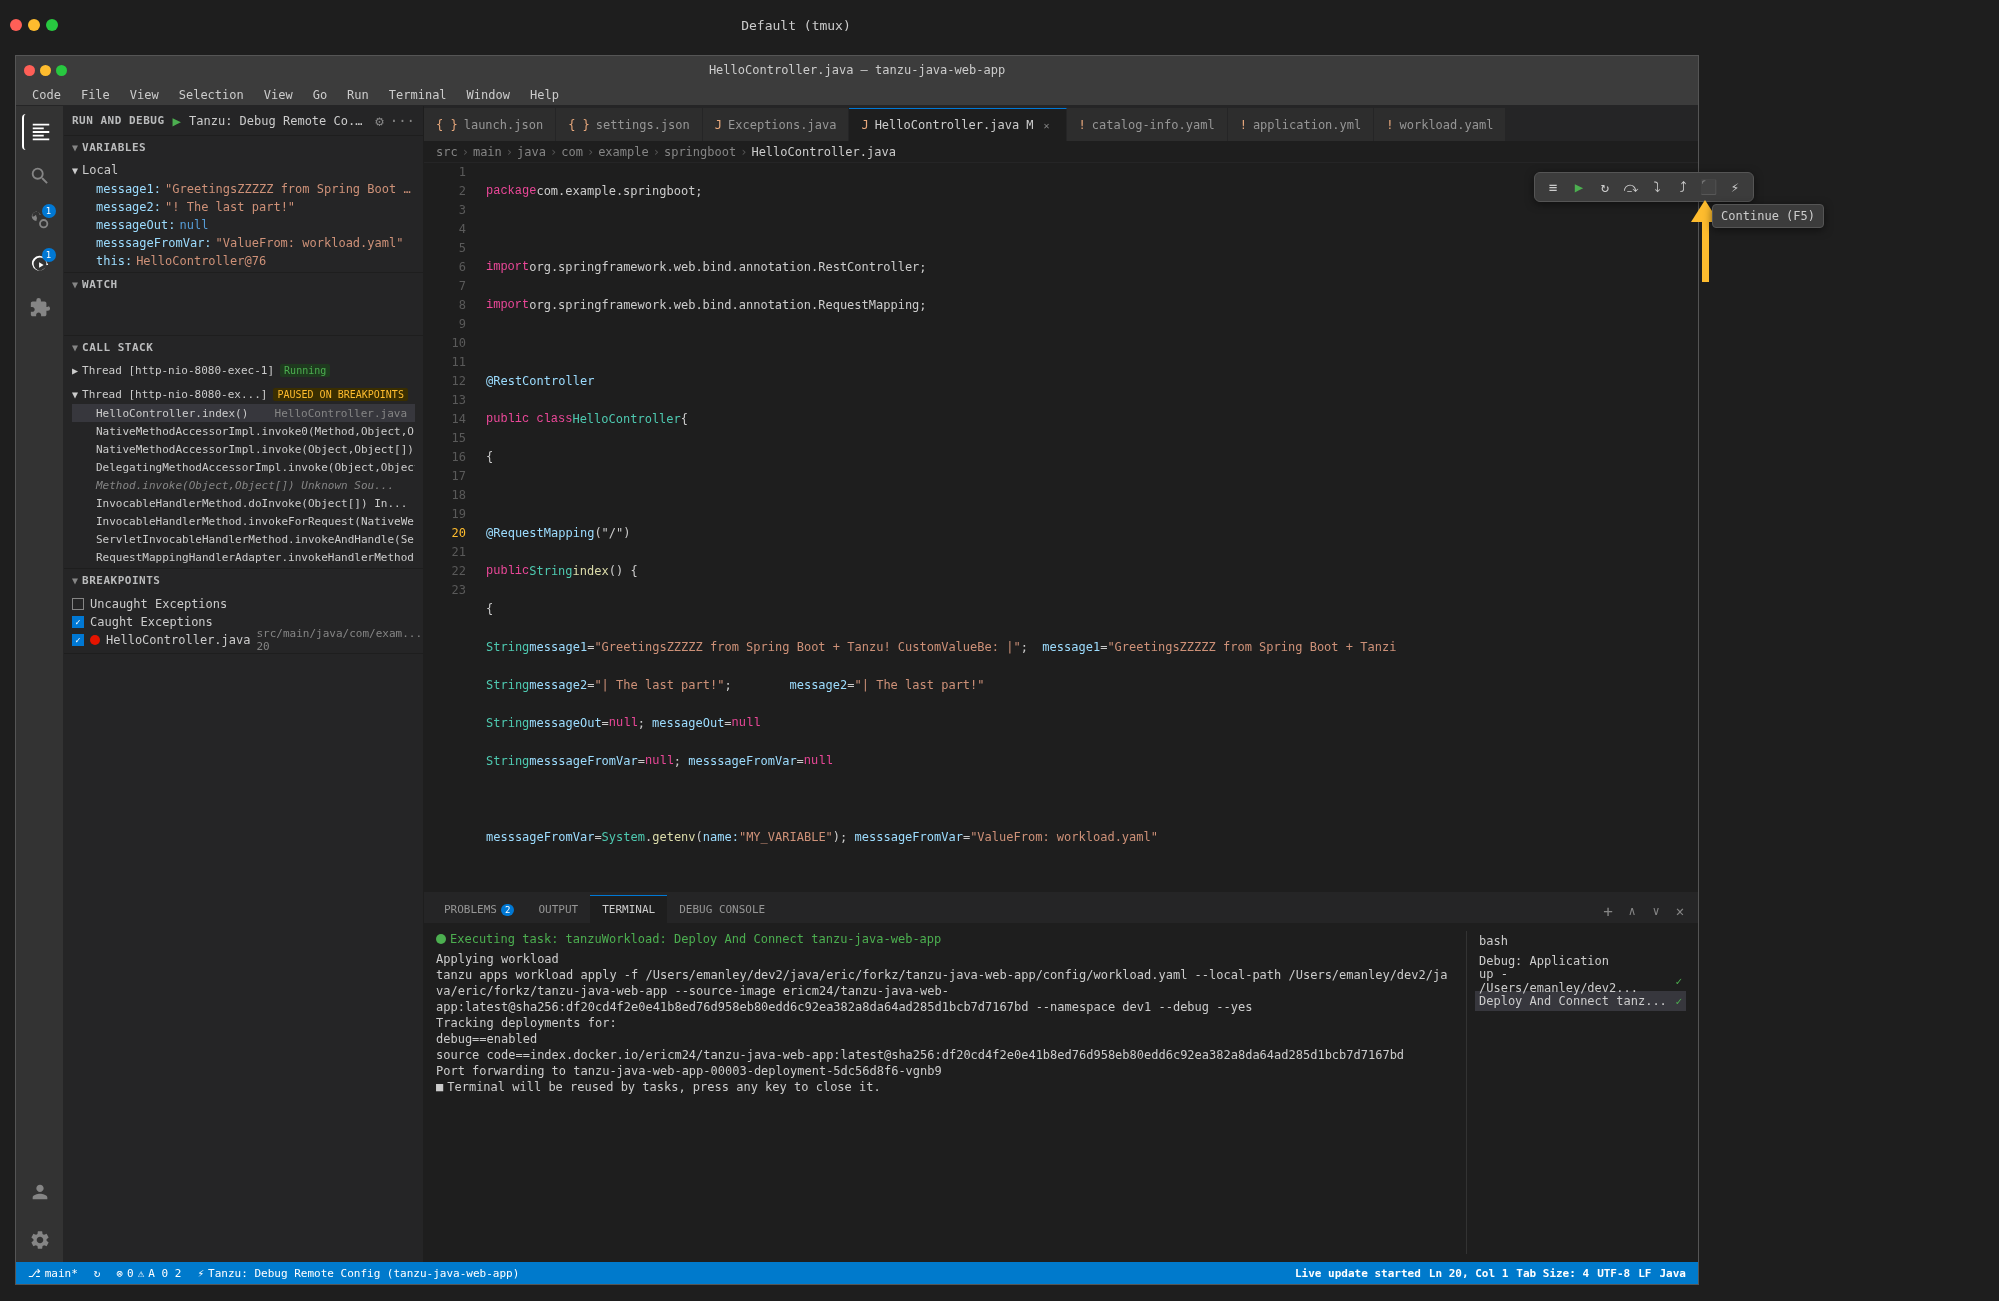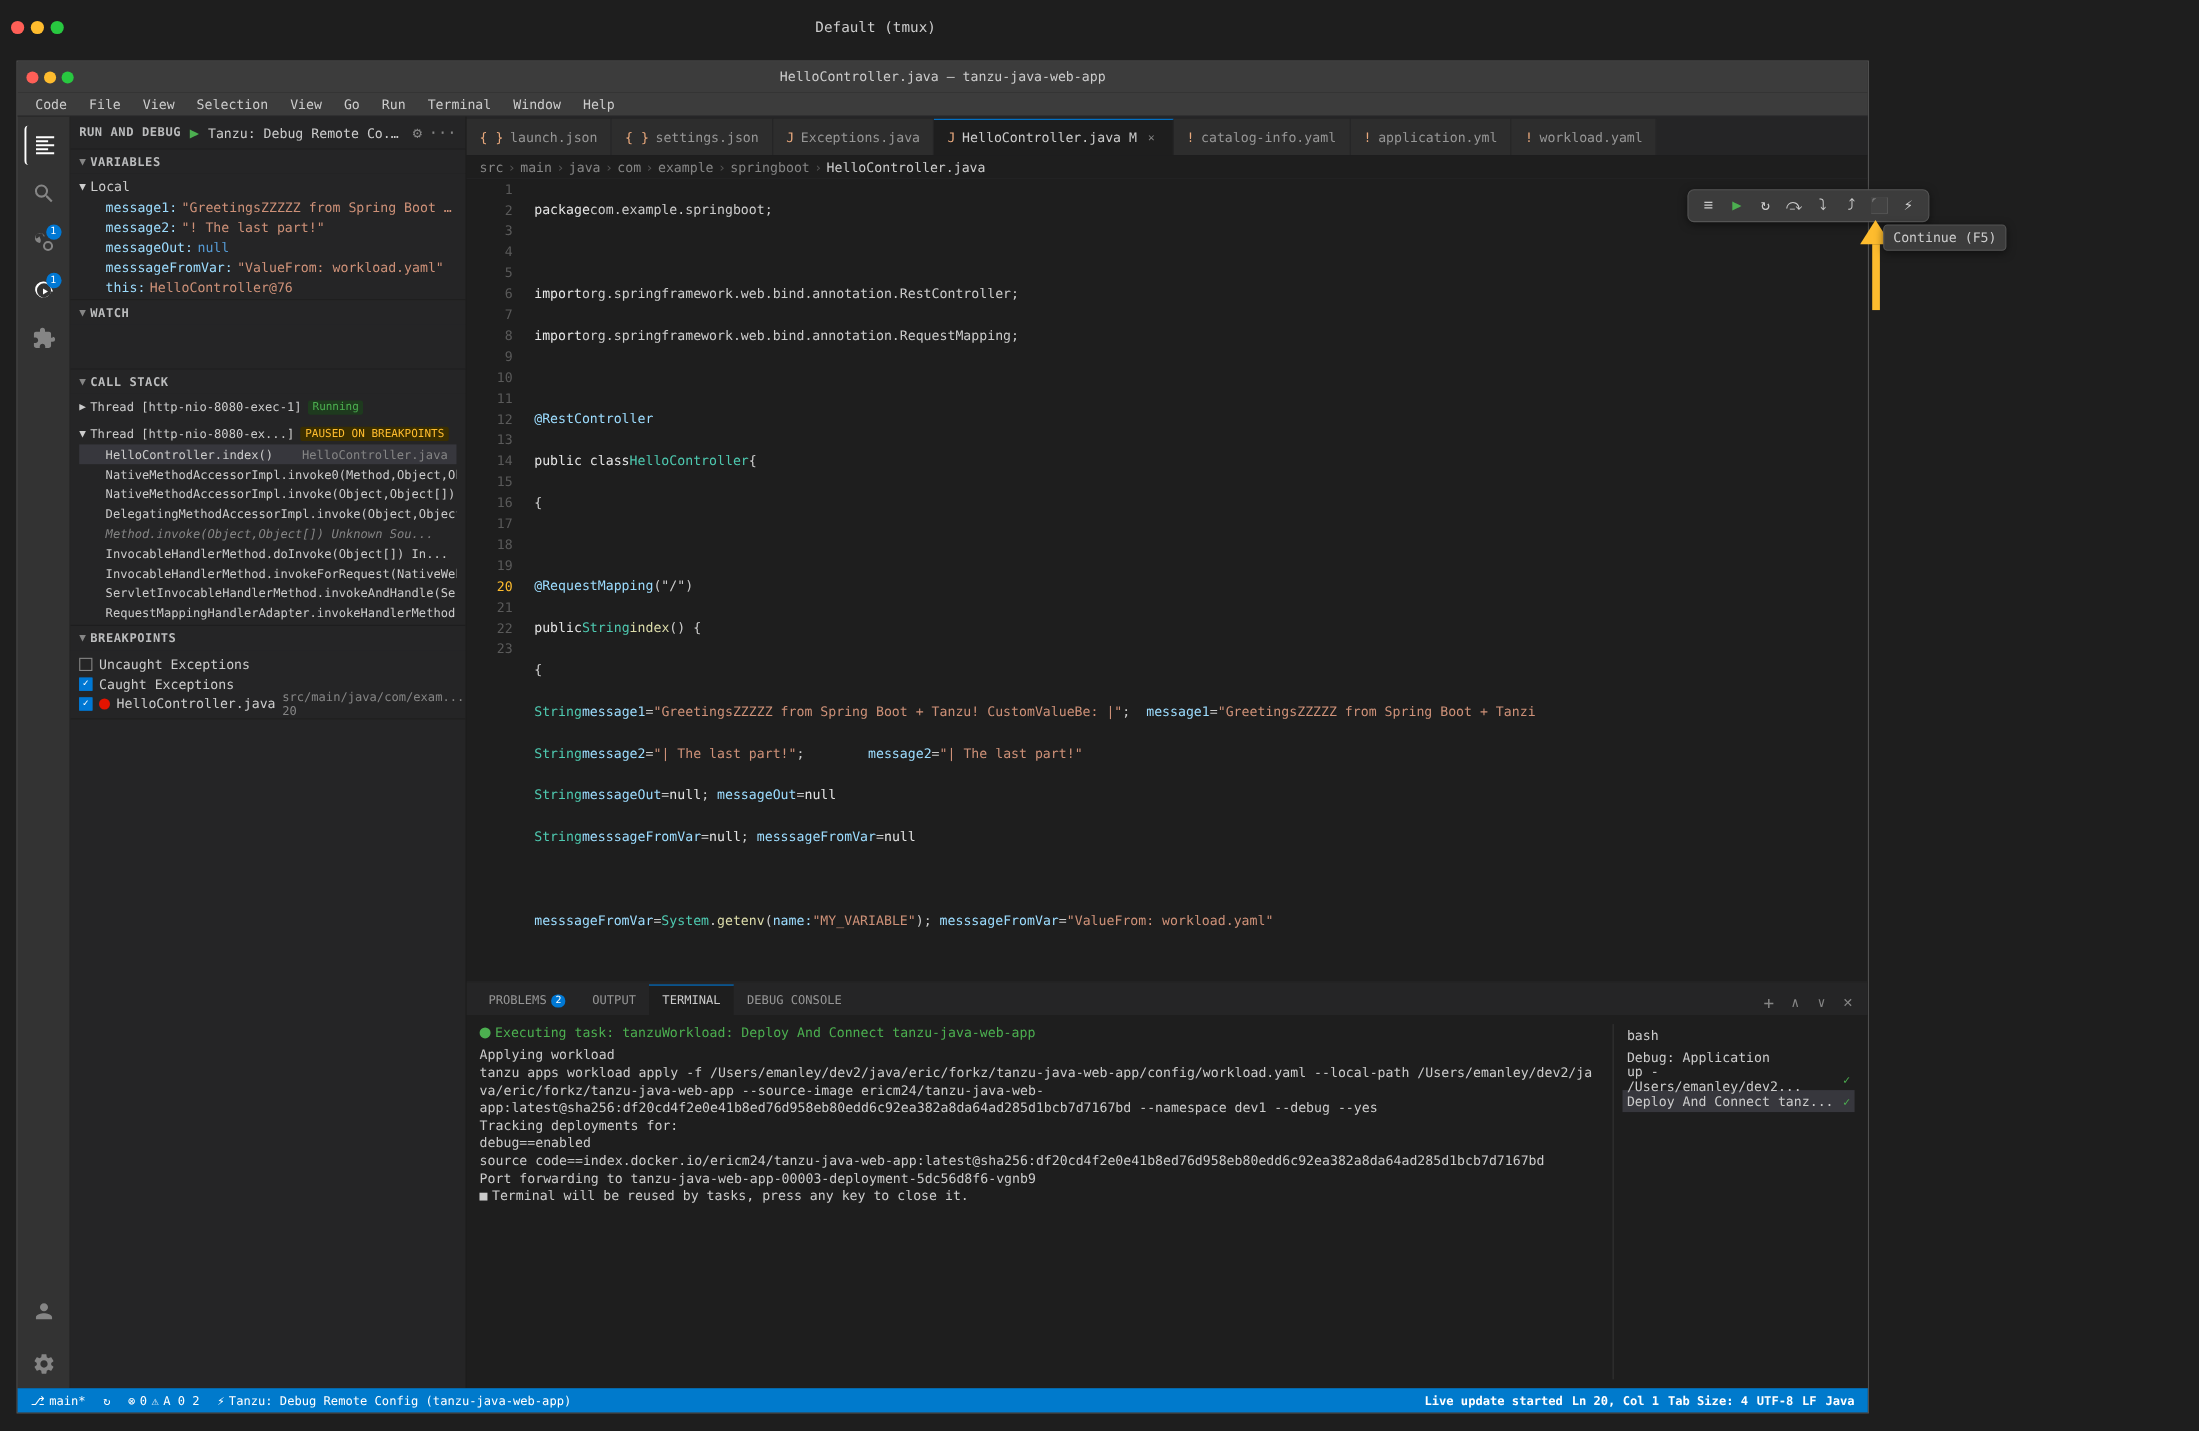--- a/index.html
+++ b/index.html
@@ -351,21 +351,21 @@
       white-space: pre;
     }
     .code-line {
       display: flex;
       align-items: center;
       height: 19px;
       position: relative;
     }
 
     
-    .kw { color: #e5e5e5; }
+    .kw { color: #ec4899; font-family: Liberation Mono, monospace; }
     .str { color: #ce9178; }
     .fn { color: #dcdcaa; }
     .type { color: #4ec9b0; }
     .var-ref { color: #9cdcfe; }
     .debug-tb-btn {
       width: 24px; height: 24px;
       display: flex; align-items: center; justify-content: center;
       color: #cccccc;
       cursor: pointer;
       border-radius: 3px;

